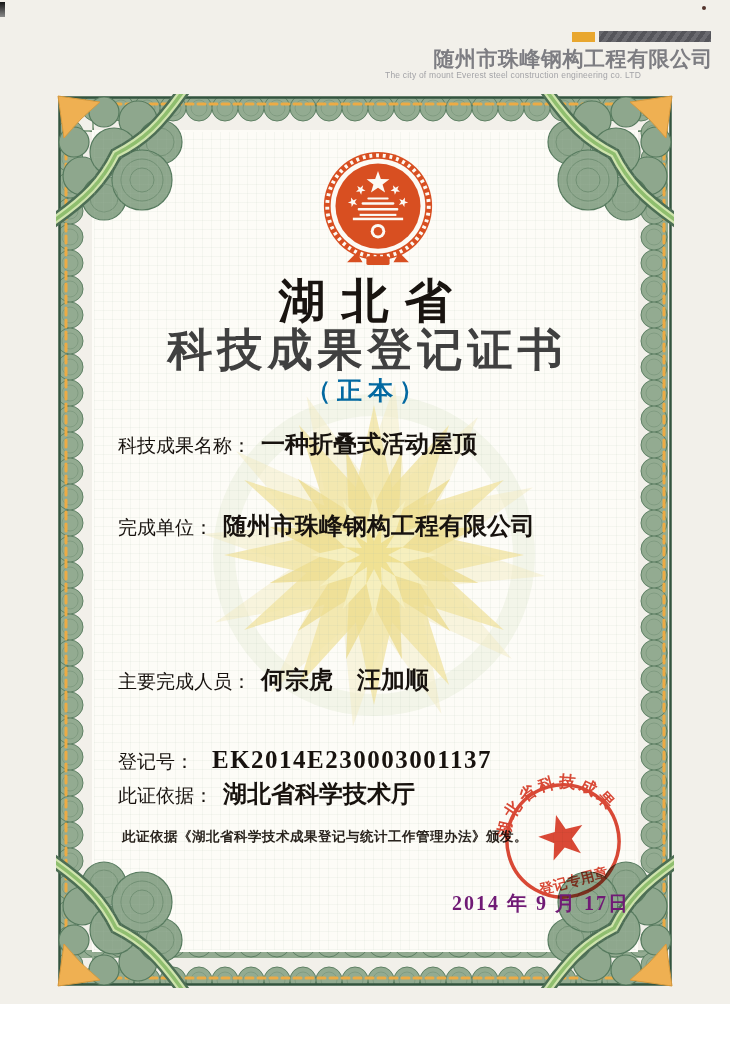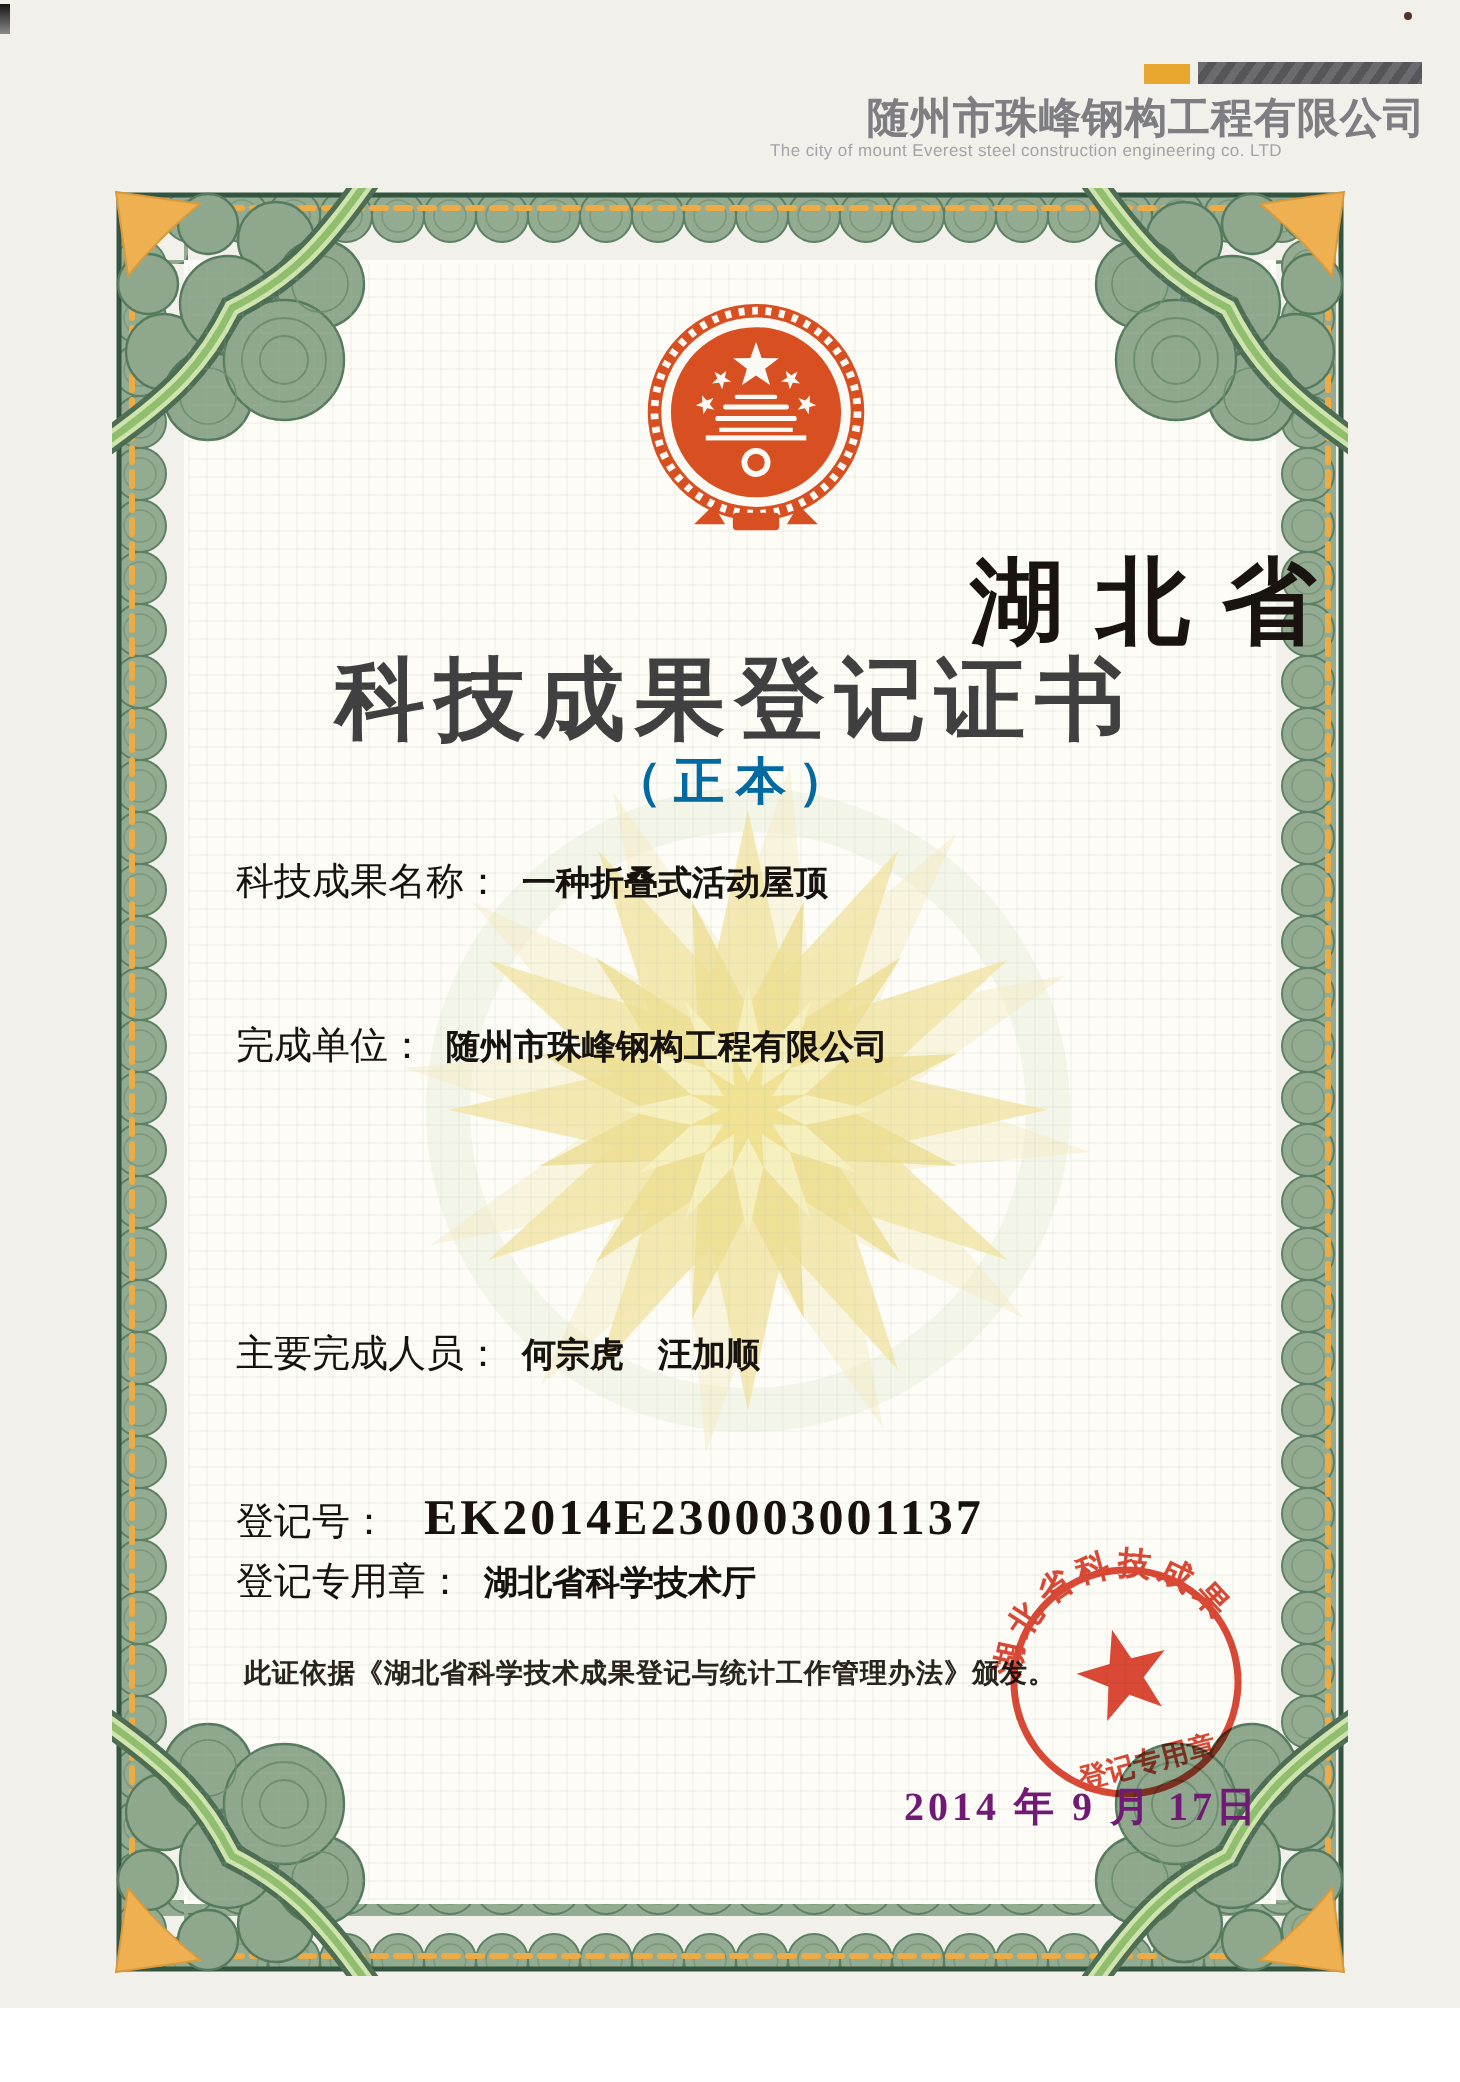--- a/index.html
+++ b/index.html
@@ -25,29 +25,29 @@
     font-size:8.5px;color:#a3a3a7;letter-spacing:.2px;}
 
   
   .cert{position:absolute;left:56px;top:94px;width:618px;height:894px;}
   .cert svg.border-svg{position:absolute;left:0;top:0;}
   .inner-texture{position:absolute;left:38px;top:38px;right:38px;bottom:38px;
     background:
       repeating-linear-gradient(0deg,rgba(168,188,168,.10) 0 1px,transparent 1px 9px),
       repeating-linear-gradient(90deg,rgba(168,188,168,.10) 0 1px,transparent 1px 9px);}
   .emblem{position:absolute;left:264px;top:52px;}
-  .t1{position:absolute;left:0;top:176px;width:618px;text-align:right;
+  .t1{position:absolute;left:0;top:176px;width:618px;text-align:center;
     font-size:47px;font-weight:900;color:#191410;letter-spacing:16px;text-indent:16px;}
   .t2{position:absolute;left:0;top:226px;width:618px;text-align:center;
     font-size:45px;font-weight:900;color:#404040;letter-spacing:5px;text-indent:5px;}
   .sub{position:absolute;left:0;top:280px;width:618px;text-align:center;
     font-size:25px;font-weight:700;color:#0369a1;letter-spacing:6px;text-indent:6px;}
   .frow{position:absolute;left:62px;white-space:nowrap;color:#17120e;}
   .flabel{font-size:19px;font-weight:400;}
-  .fvalue{font-size:17px;font-weight:800;margin-left:10px;}
+  .fvalue{font-size:24px;font-weight:800;margin-left:10px;}
   .row1{top:334px}.row2{top:416px}.row3{top:570px}
   .row4{top:652px}.row5{top:684px}
   .regno{font-size:25px;letter-spacing:1.5px;margin-left:18px;font-family:"Liberation Serif","DejaVu Serif",serif;}
   .footnote{position:absolute;left:66px;top:734px;width:420px;
     font-size:13.5px;font-weight:700;color:#2a241e;letter-spacing:.5px;}
   .stamp{position:absolute;left:432px;top:672px;mix-blend-mode:multiply;opacity:.92;}
   .date{position:absolute;left:396px;top:796px;font-size:20px;font-weight:800;
     color:#701a75;letter-spacing:2px;white-space:nowrap;}
   .pagenum{position:absolute;left:658px;top:1021px;
     font-family:"DejaVu Sans","Liberation Sans",sans-serif;
@@ -174,21 +174,21 @@
     <div class="frow row2">
       <span class="flabel">完成单位：</span><span class="fvalue">随州市珠峰钢构工程有限公司</span>
     </div>
     <div class="frow row3">
       <span class="flabel">主要完成人员：</span><span class="fvalue">何宗虎　汪加顺</span>
     </div>
     <div class="frow row4">
       <span class="flabel">登记号：</span><span class="fvalue regno">EK2014E230003001137</span>
     </div>
     <div class="frow row5">
-      <span class="flabel">登记专用章：</span><span class="fvalue">湖北省科学技术厅</span>
+      <span class="flabel">此证依据：</span><span class="fvalue">湖北省科学技术厅</span>
     </div>
 
     <div class="footnote">此证依据《湖北省科学技术成果登记与统计工作管理办法》颁发。</div>
 
     <svg class="stamp" width="150" height="150" viewBox="0 0 150 150">
       <g transform="rotate(-15 75 75)" fill="#d93a26">
         <circle cx="75" cy="75" r="56" fill="none" stroke="#d93a26" stroke-width="3.5"></circle>
         <defs>
             <path id="arcT" d="M 26,98 A 54,54 0 1 1 124,98" fill="none"></path>
           </defs>

